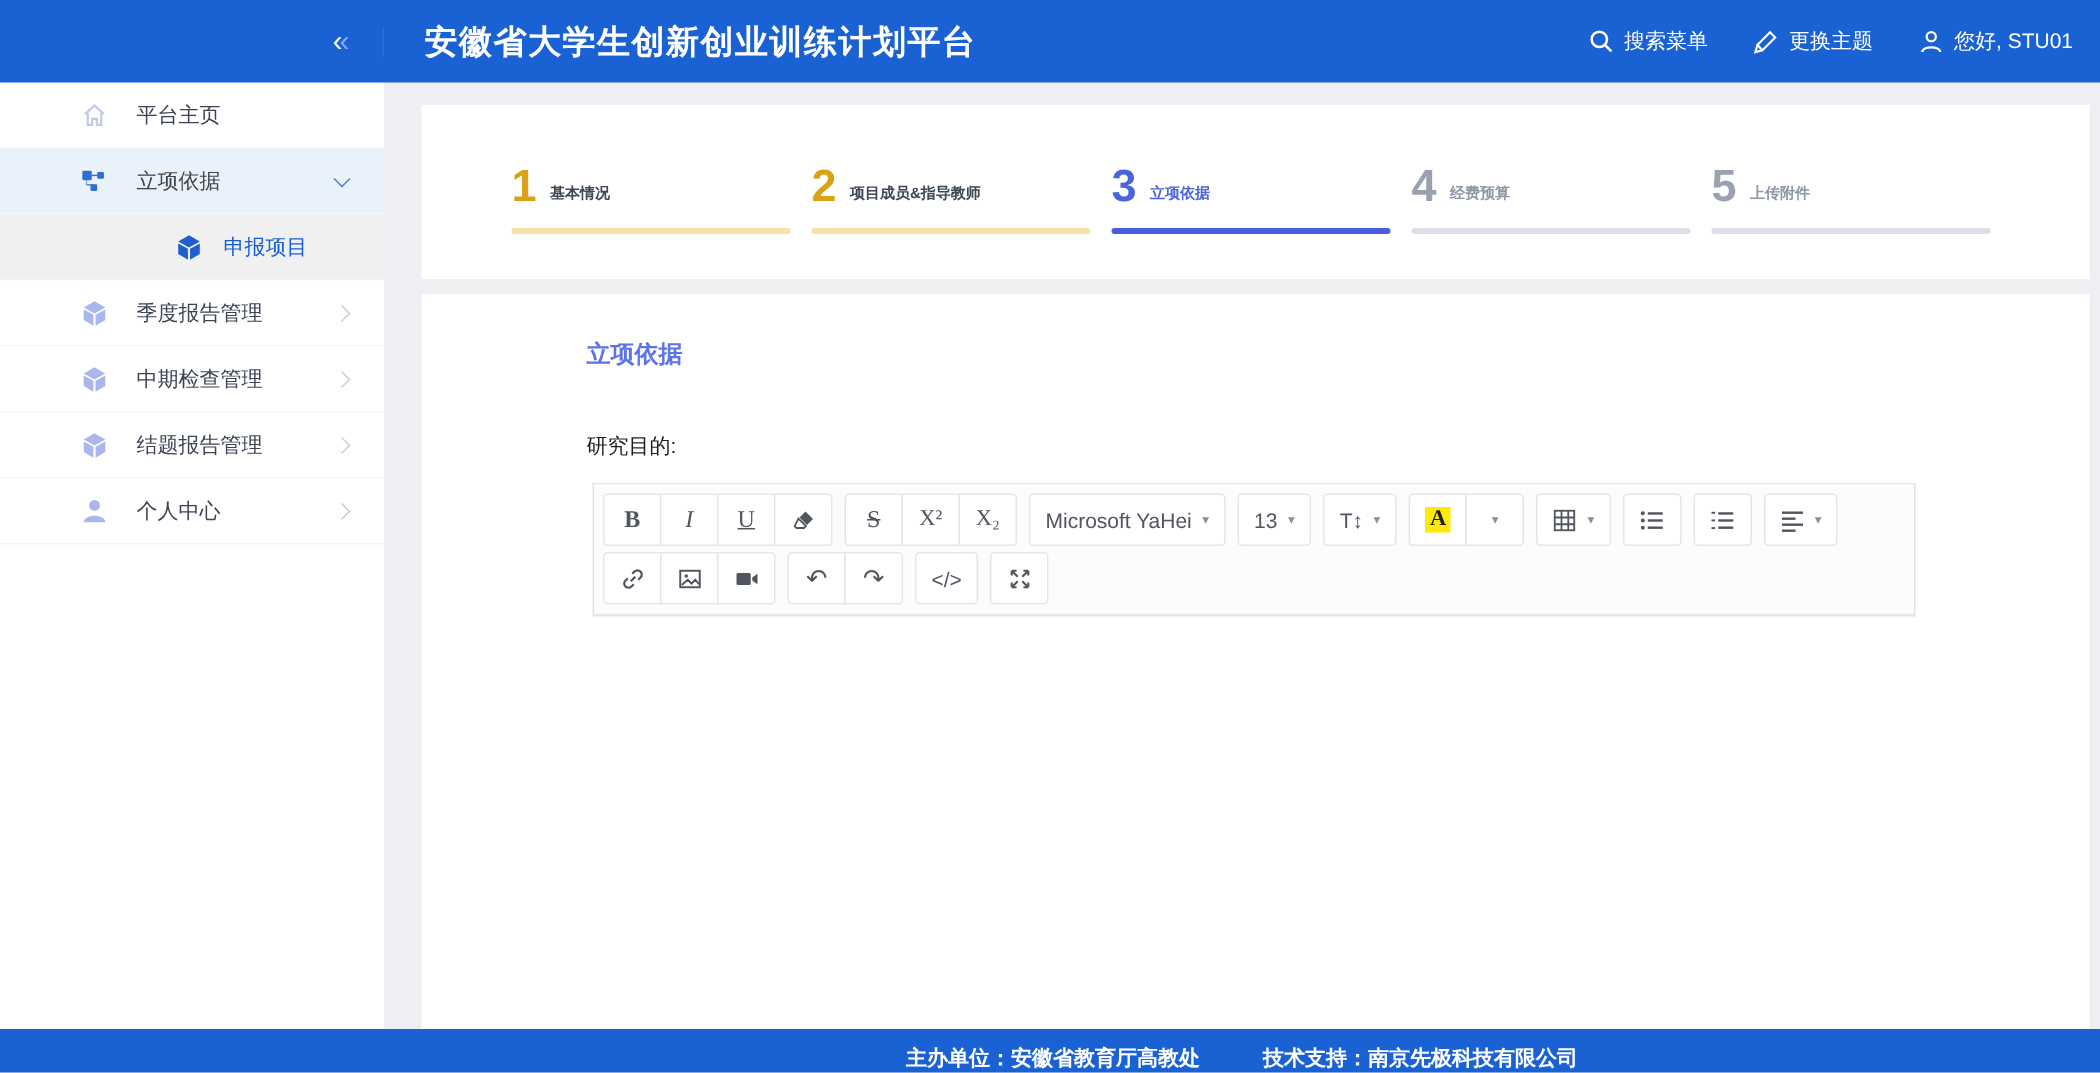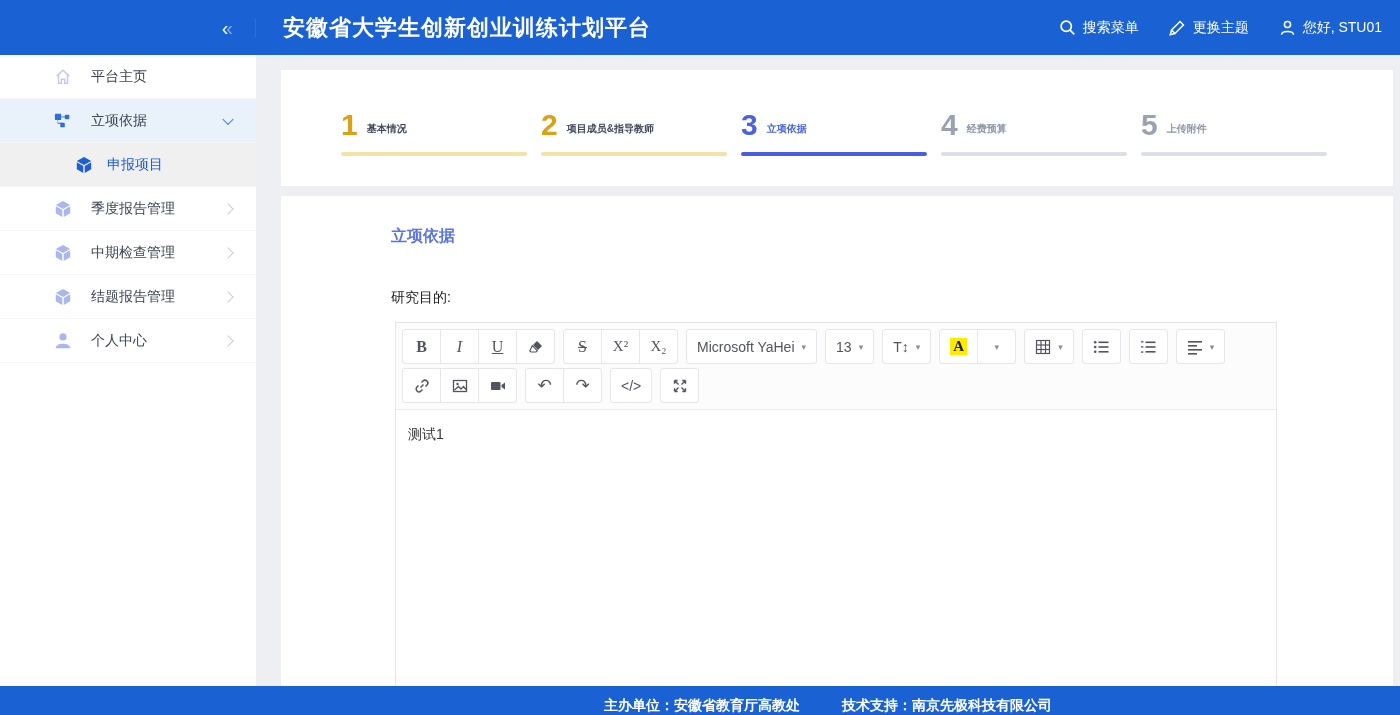--- a/index.html
+++ b/index.html
@@ -20,21 +20,21 @@
   .hicon { width:17px; height:17px; display:block; }
 
   
   .sidebar { position:absolute; top:55px; left:0; width:256px; bottom:29px;
     background:#ffffff; z-index:4; }
   .side-item { height:44px; display:flex; align-items:center; position:relative;
     padding-left:54px; font-size:14px; color:#3c4353; cursor:pointer;
     border-bottom:1px solid #f4f5f7; background:#fff; }
   .side-item .sicon { width:18px; height:18px; margin-right:19px; flex:0 0 18px; }
   .side-item.parent-active { background:#e9f1fb; }
-  .side-item.sub { padding-left:75px; background:#f0f0f1; color:#1a5cd0; }
+  .side-item.sub { padding-left:117px; background:#f0f0f1; color:#1a5cd0; }
   .side-item.sub .sicon { margin-right:14px; }
   .chev { position:absolute; right:24px; top:50%; width:8px; height:8px; }
   .chev-right { border-right:1.5px solid #c6cddd; border-top:1.5px solid #c6cddd;
     transform:translateY(-50%) rotate(45deg); }
   .chev-down { border-right:1.5px solid #4a7fd6; border-top:1.5px solid #4a7fd6;
     transform:translateY(-70%) rotate(135deg); }
 
   
   .main { position:absolute; left:256px; top:55px; right:0; bottom:29px;
     background:#edeff3; }
@@ -372,21 +372,20 @@
                   <path d="M6.5 6.5 L2.5 2.5 M2.5 2.5 v3.2 M2.5 2.5 h3.2"></path>
                   <path d="M9.5 6.5 L13.5 2.5 M13.5 2.5 v3.2 M13.5 2.5 h-3.2"></path>
                   <path d="M6.5 9.5 L2.5 13.5 M2.5 13.5 v-3.2 M2.5 13.5 h3.2"></path>
                   <path d="M9.5 9.5 L13.5 13.5 M13.5 13.5 v-3.2 M13.5 13.5 h-3.2"></path>
                 </svg>
             </div>
           </div>
         </div>
 
       </div>
-      <div class="edit-area">测试1</div>
     </div>
   </div>
 </div>
 
 <div class="footer">
   <div class="footer-inner">
     <span>主办单位：安徽省教育厅高教处</span>
     <span>技术支持：南京先极科技有限公司</span>
   </div>
 </div>

